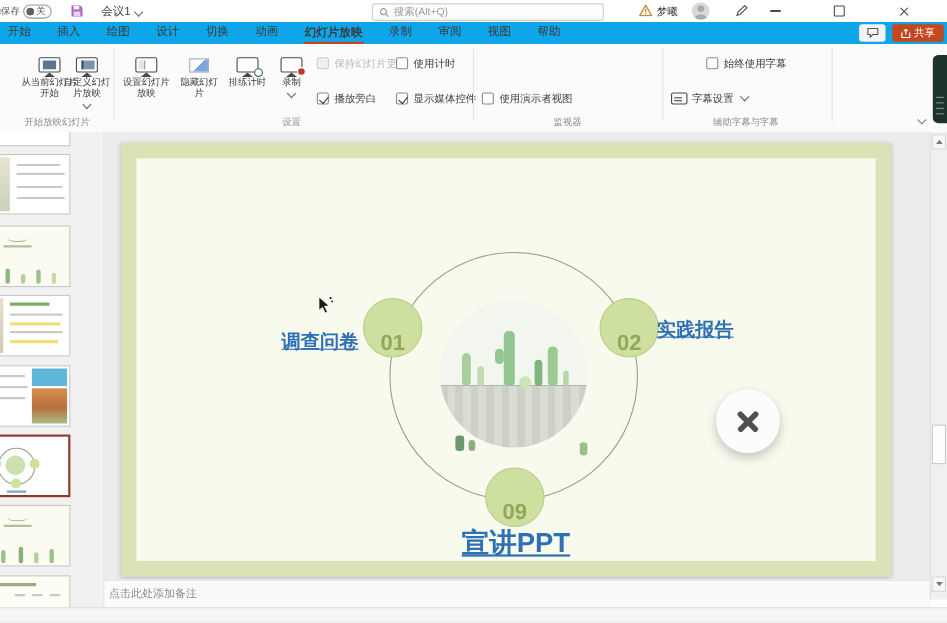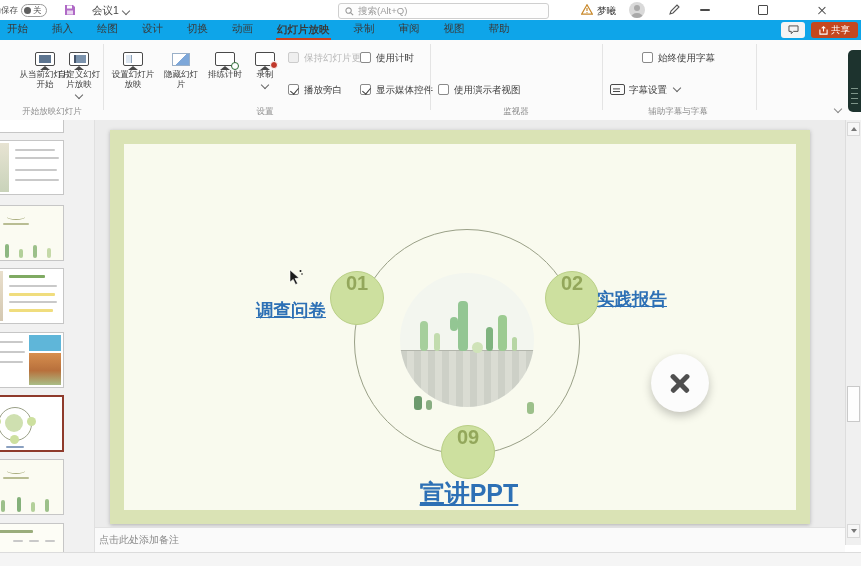--- a/index.html
+++ b/index.html
@@ -63,21 +63,21 @@
   .tline{position:absolute;height:2px;background:#c9c9c9;border-radius:1px;}
   #canvas{position:absolute;left:95px;top:120px;width:750px;height:432px;background:#ececec;}
   #slide{position:absolute;left:110px;top:130px;width:700px;height:394px;background:#f9faee;
          border:14px solid #dae3b5;box-sizing:border-box;box-shadow:0 1px 4px rgba(0,0,0,.25);}
   .bigcircle{position:absolute;left:354px;top:229px;width:224px;height:224px;border:1.5px solid #9aa087;border-radius:50%;}
   .imgcircle{position:absolute;left:400px;top:273px;width:134px;height:134px;border-radius:50%;overflow:hidden;background:#f3f6ef;}
   .deck{position:absolute;left:0;bottom:0;width:100%;height:56px;border-top:1px solid #b2b5ab;
         background:repeating-linear-gradient(90deg,#cdd0c7 0 7px,#dadcd3 7px 14px);}
   .cc{position:absolute;border-radius:4px;}
   .numcircle{position:absolute;width:54px;height:54px;border-radius:50%;background:#cde09f;border:1px solid #b9cf86;
-             display:flex;align-items:flex-start;justify-content:center;font-weight:bold;font-size:20px;color:#93a75b;box-sizing:border-box;}
+             display:flex;align-items:flex-end;justify-content:center;font-weight:bold;font-size:20px;color:#93a75b;box-sizing:border-box;}
   .slink{position:absolute;font-weight:bold;font-size:17.5px;color:#2d70b5;text-decoration:underline;white-space:nowrap;}
   .closefab{position:absolute;left:651px;top:354px;width:58px;height:58px;border-radius:50%;background:#fcfcfc;
             box-shadow:0 4px 10px rgba(0,0,0,.22);}
   .closefab .bar{position:absolute;left:17px;top:27px;width:24px;height:4.5px;background:#4f4f4f;border-radius:2px;}
   #notesbar{position:absolute;left:95px;top:527px;width:750px;height:25px;background:#fafafa;border-top:1px solid #e1e1e1;
             display:flex;align-items:center;padding-left:4px;box-sizing:border-box;color:#8a8a8a;font-size:10px;}
   
   .vscroll{position:absolute;left:845px;top:120px;width:16px;height:425px;background:#f0f0f0;border-left:1px solid #ddd;box-sizing:border-box;}
   .scrbtn{position:absolute;left:847px;width:13px;height:14px;background:#f7f7f7;border:1px solid #d8d8d8;
           display:flex;align-items:center;justify-content:center;box-sizing:border-box;}

